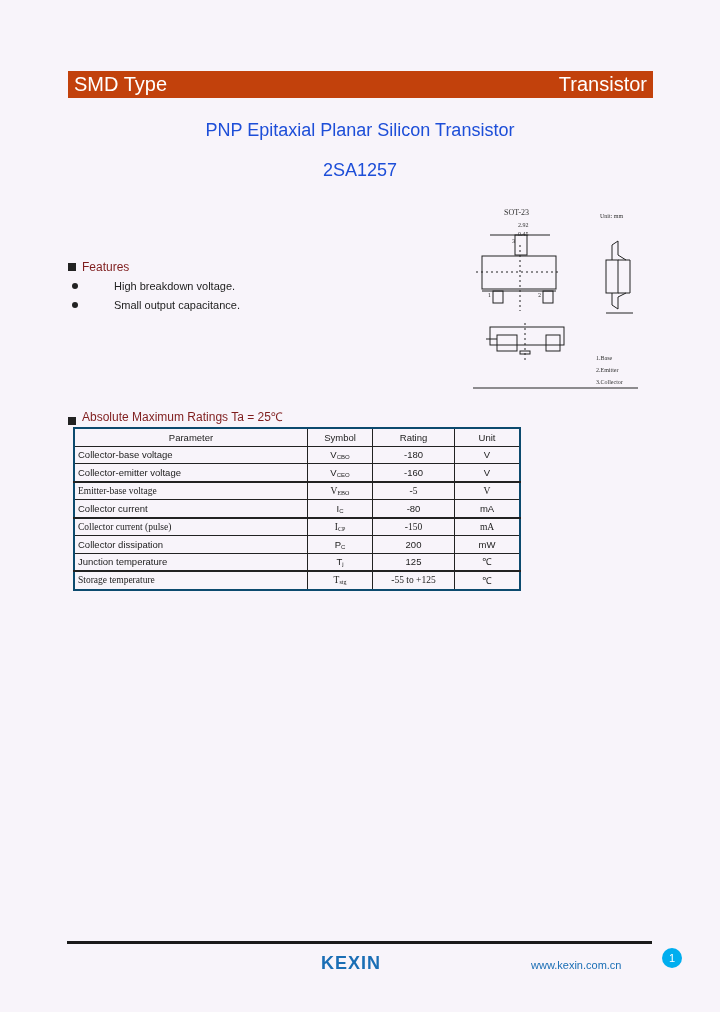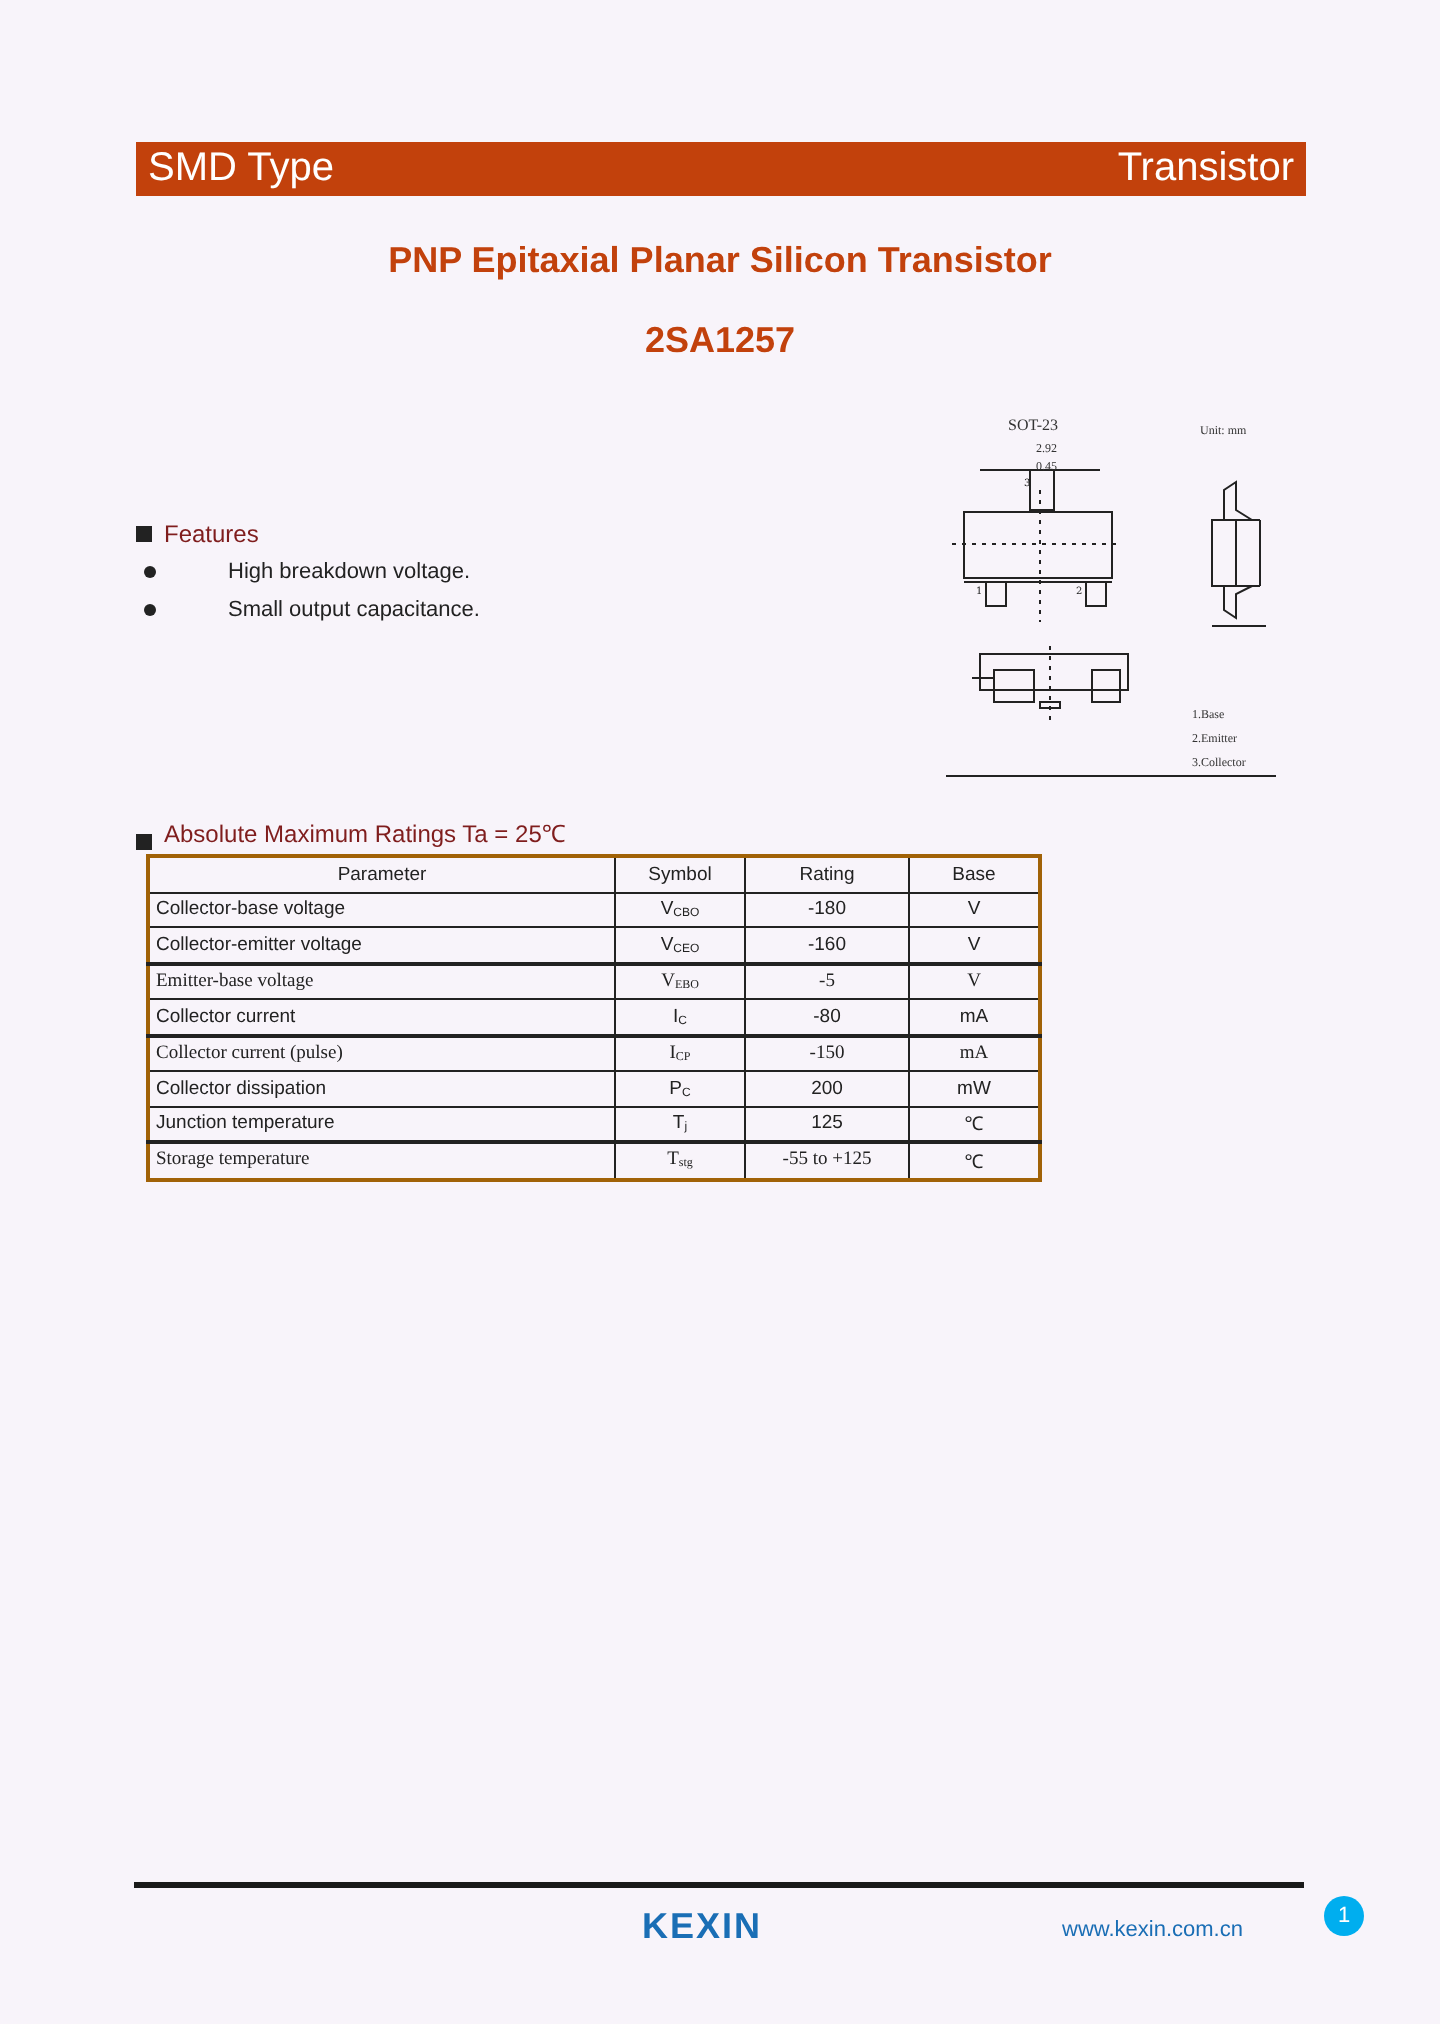--- a/index.html
+++ b/index.html
@@ -10,21 +10,21 @@
     color: #1a1a1a;
   }
   .banner {
     position: absolute; left: 68px; top: 71px; width: 585px; height: 27px;
     background: #c2410c; color: #fff;
     display: flex; justify-content: space-between; align-items: center;
     font-size: 20px; padding: 0 6px; box-sizing: border-box;
   }
   .title {
     position: absolute; left: 0; width: 720px; text-align: center;
-    font-weight: bold; color: #c2410c;
+    font-weight: normal; color: #1d4ed8;
   }
   .title.main { top: 120px; font-size: 18px; }
   .title.part { top: 160px; font-size: 18px; }
 
   .section-head {
     position: absolute; left: 68px; font-size: 12px; color: #7f1d1d;
     display: flex; align-items: center;
   }
   .sq { display: inline-block; width: 8px; height: 8px; background: #222; margin-right: 6px; }
   .features { top: 260px; }
@@ -44,21 +44,21 @@
   table.ratings {
     position: absolute; left: 73px; top: 427px;
     border-collapse: collapse; font-size: 9.5px; color: #222;
   }
   table.ratings td, table.ratings th {
     border: 1px solid #222; height: 16.5px; padding: 0 3px; font-weight: normal;
   }
   table.ratings th { text-align: center; }
   table.ratings td.c { text-align: center; }
   table.ratings tr.thick td { border-top: 2px solid #222; font-family: Liberation Serif, serif; }
-  table.ratings { border: 2px solid #a16207; }
+  table.ratings { border: 2px solid #0c4a6e; }
   .c1 { width: 226px; } .c2 { width: 58px; } .c3 { width: 75px; margin-left: 14px; } .c4 { width: 58px; }
   sub { font-size: 6px; vertical-align: baseline; position: relative; top: 1px; }
 
   .footer-rule {
     position: absolute; left: 67px; top: 941px; width: 585px; height: 3px; background: #1a1a1a;
   }
   .logo {
     position: absolute; left: 321px; top: 953px; font-size: 18px; font-weight: bold;
     color: #1a6eb5; letter-spacing: 1px;
   }
@@ -142,21 +142,21 @@
   <span class="sq"></span>
   <span>Absolute Maximum Ratings Ta = 25℃</span>
 </div>
 
 <table class="ratings">
   <tbody>
       <tr>
     <th class="c1">Parameter</th>
     <th class="c2">Symbol</th>
     <th class="c3">Rating</th>
-    <th class="c4">Base</th>
+    <th class="c4">Unit</th>
   </tr>
   <tr>
     <td>Collector-base voltage</td>
     <td class="c"><span>V</span><sub>CBO</sub></td>
     <td class="c">-180</td>
     <td class="c">V</td>
   </tr>
   <tr>
     <td>Collector-emitter voltage</td>
     <td class="c"><span>V</span><sub>CEO</sub></td>

